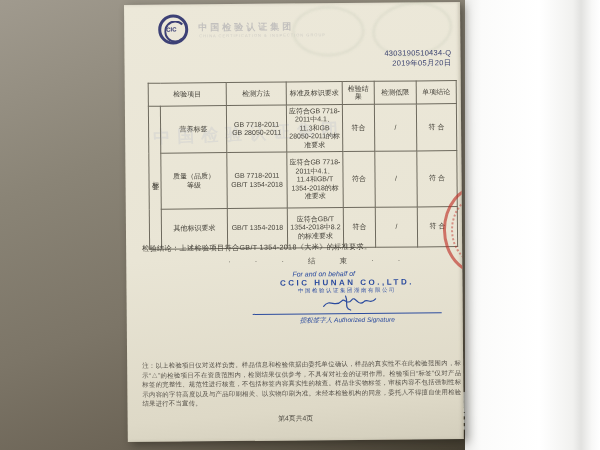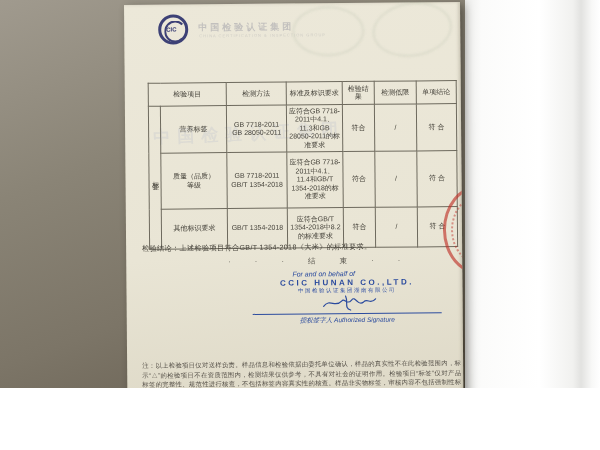--- a/index.html
+++ b/index.html
@@ -1,16 +1,16 @@
 <!DOCTYPE html>
 <html><head>
 <meta charset="utf-8">
 <style>
   html,body{margin:0;padding:0;background:#fff;}
-  .stage{position:relative;width:600px;height:388px;overflow:hidden;
+  .stage{position:relative;width:600px;height:450px;overflow:hidden;
          font-family:"Liberation Sans",sans-serif;background:#fdba74;}
 
   
   .backdrop{position:absolute;left:0;top:0;width:600px;height:450px;
     background:linear-gradient(160deg,#a09a8e 0%,#8a8476 30%,#7c7567 55%,#6b6355 75%,#464033 92%,#2e2a21 100%);
     clip-path:polygon(0 0,78.7% 0,78.2% 55%,80.5% 78%,85.5% 100%,0 100%);}
   .white-area{position:absolute;right:0;top:0;width:135px;height:450px;z-index:0;
     background:linear-gradient(90deg,#ececea 0%,#fbfbfa 12%,#ffffff 55%,#f1f1ef 80%,#e2e2e0 86%,#f8f8f7 94%,#ffffff 100%);}
 
   
@@ -92,20 +92,24 @@
   <div class="paper">
 
     <div class="logo">
       <div class="inner"></div>
       <div class="ltxt">CIC</div>
     </div>
     <div class="org-faint">中国检验认证集团</div>
     <div class="org-faint-sub">CHINA CERTIFICATION &amp; INSPECTION GROUP</div>
     <div class="stamp-faint sf1"></div>
     <div class="stamp-faint sf2"></div>
+    <div class="report-meta">
+      <div>4303190510434-Q</div>
+      <div>2019年05月20日</div>
+    </div>
 
     <div class="secmark">中国检验认证集团</div>
 
     <table class="insp">
       <colgroup>
         <col style="width:12px">
           <col style="width:66px">
           <col style="width:60px">
         <col style="width:56px">
           <col style="width:32px">

